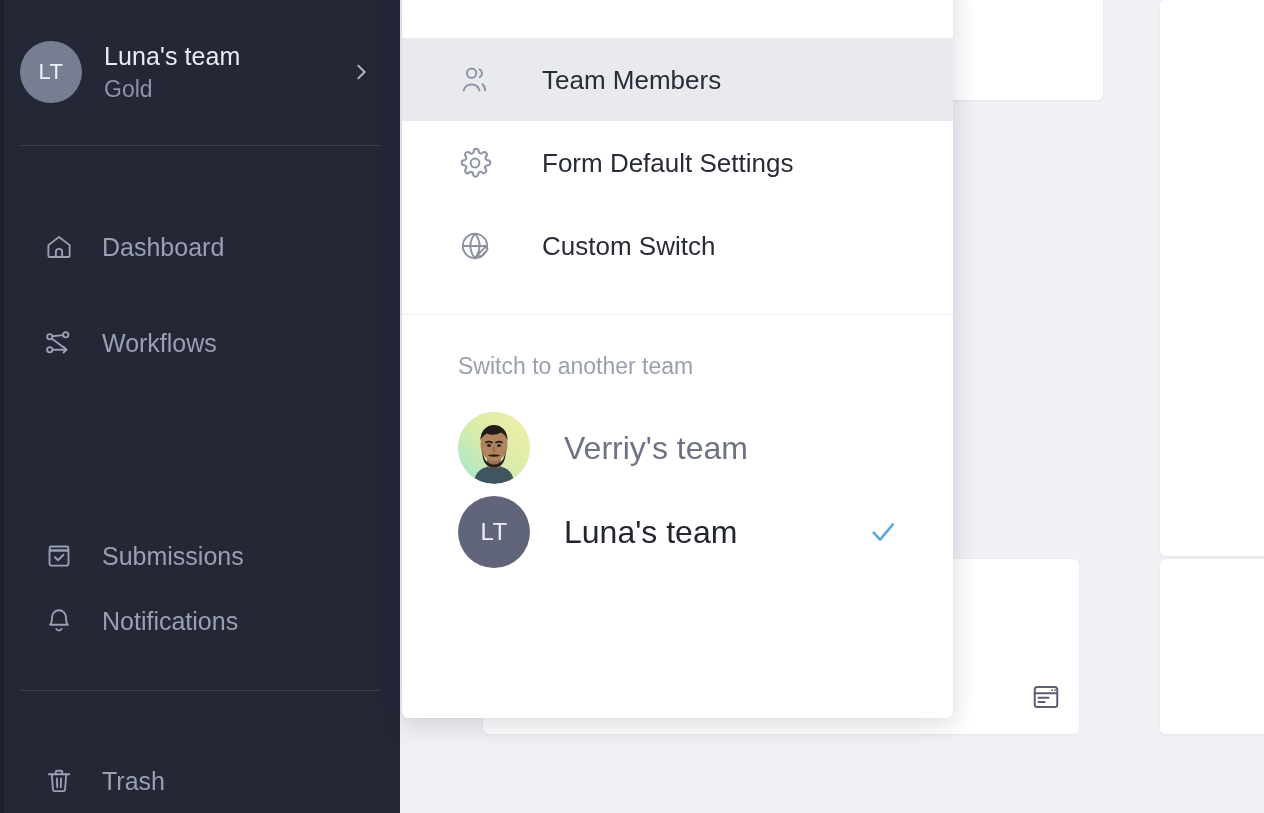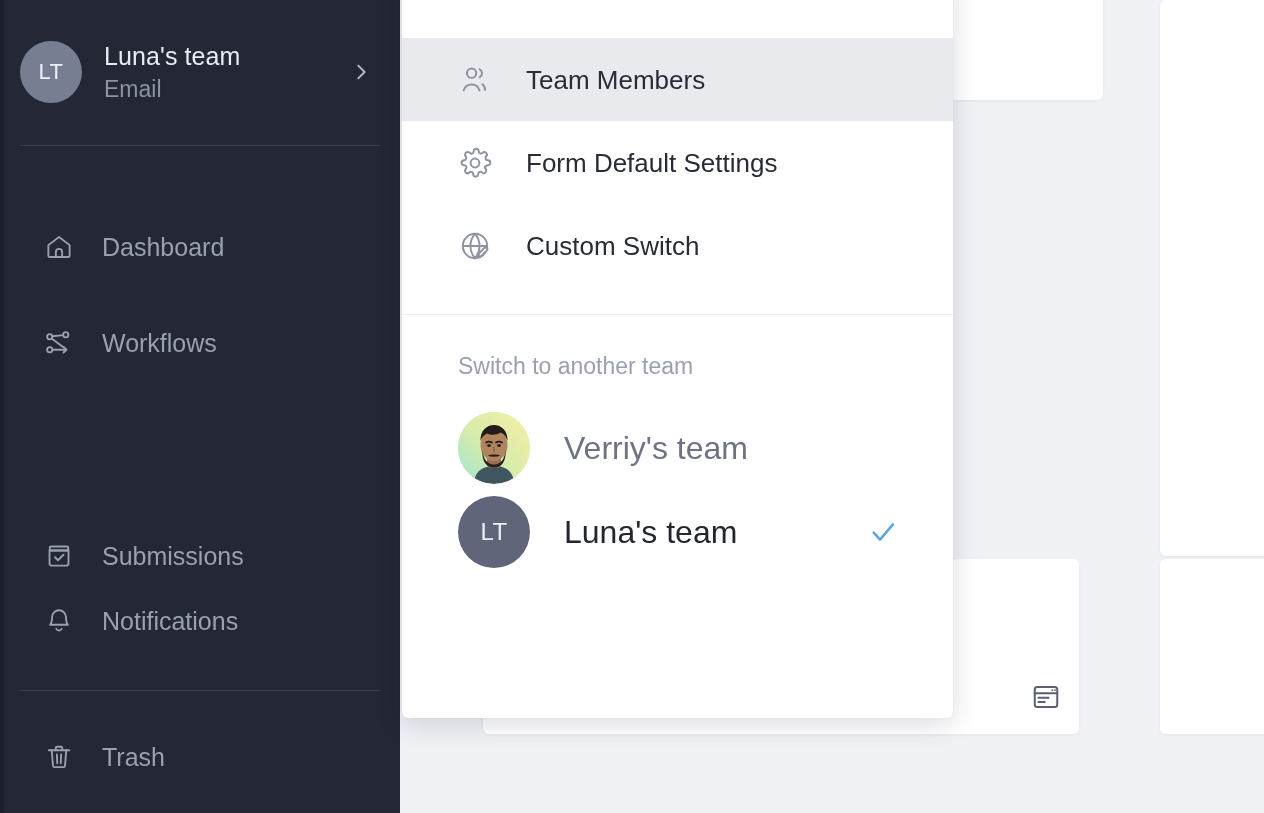--- a/index.html
+++ b/index.html
@@ -109,20 +109,21 @@
     border-bottom-right-radius: 6px;
     box-shadow: 0 6px 26px rgba(25,30,55,0.16), 0 0 1px rgba(25,30,55,0.14);
     overflow: hidden;
   }
   .menu-item {
     position: relative;
     height: 83px;
     display: flex; align-items: center;
     padding-left: 56px;
     cursor: pointer;
+    gap: 16px;
   }
   .menu-item.highlighted { background: #e9eaee; }
   .menu-icon {
     width: 34px; height: 34px; flex: none;
     color: #8d93a3;
   }
   .menu-icon svg { display: block; width: 34px; height: 34px; }
   .menu-label {
     margin-left: 34px;
     color: #282c36; font-size: 26px; line-height: 32px;
@@ -198,21 +199,21 @@
 
   <div class="sidebar">
     <div class="sidebar-edge"></div>
 
     <div class="team-header">
       <div class="team-avatar">
         <span>LT</span>
       </div>
       <div class="team-text">
         <div class="team-name">Luna's team</div>
-        <div class="team-plan">Email</div>
+        <div class="team-plan">Gold</div>
       </div>
       <div class="team-chevron">
         <svg viewBox="0 0 24 24" fill="none" stroke="currentColor" stroke-width="2" stroke-linecap="round" stroke-linejoin="round">
           <polyline points="9 5 16 12 9 19"></polyline>
         </svg>
       </div>
     </div>
 
     <div class="sidebar-divider sd-top"></div>
     <div class="sidebar-divider sd-bottom"></div>
@@ -257,21 +258,21 @@
     <div class="nav-item" style="top:599px">
       <span class="nav-icon">
         <svg viewBox="0 0 24 24" fill="none" stroke="currentColor" stroke-width="1.5" stroke-linecap="round" stroke-linejoin="round">
           <path d="M12 3.4a5.6 5.6 0 0 0-5.6 5.6c0 4.4-1.5 6-1.5 6h14.2s-1.5-1.6-1.5-6A5.6 5.6 0 0 0 12 3.4z"></path>
           <path d="M9.8 18.2a2.4 2.4 0 0 0 4.4 0"></path>
         </svg>
       </span>
       <span class="nav-label">Notifications</span>
     </div>
 
-    <div class="nav-item" style="top:735px">
+    <div class="nav-item" style="top:759px">
       <span class="nav-icon">
         <svg viewBox="0 0 24 24" fill="none" stroke="currentColor" stroke-width="1.5" stroke-linecap="round" stroke-linejoin="round">
           <line x1="3.8" y1="6.6" x2="20.2" y2="6.6"></line>
           <path d="M9.4 6.6V4.8a1 1 0 0 1 1-1h3.2a1 1 0 0 1 1 1v1.8"></path>
           <path d="M6.2 6.6 7.2 19a1.2 1.2 0 0 0 1.2 1.1h7.2a1.2 1.2 0 0 0 1.2-1.1l1-12.4"></path>
           <line x1="10.3" y1="10" x2="10.6" y2="17"></line>
           <line x1="13.7" y1="10" x2="13.4" y2="17"></line>
         </svg>
       </span>
       <span class="nav-label">Trash</span>

